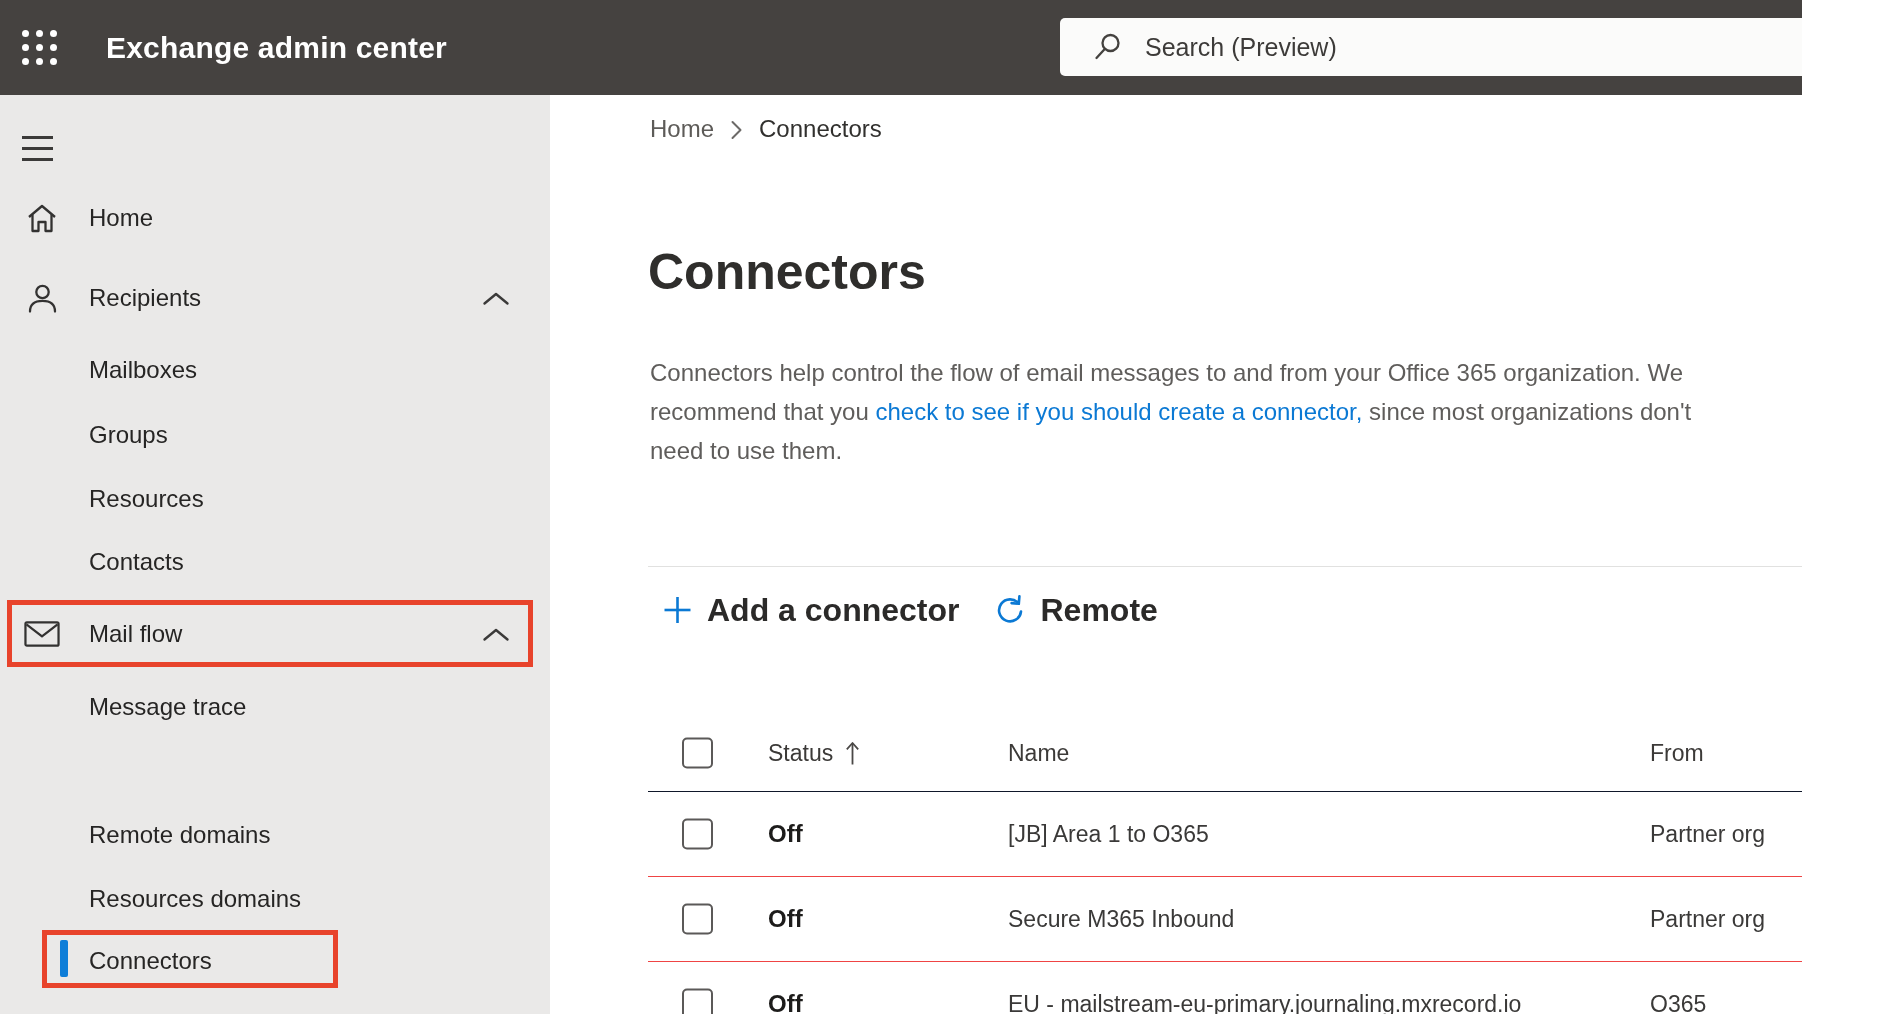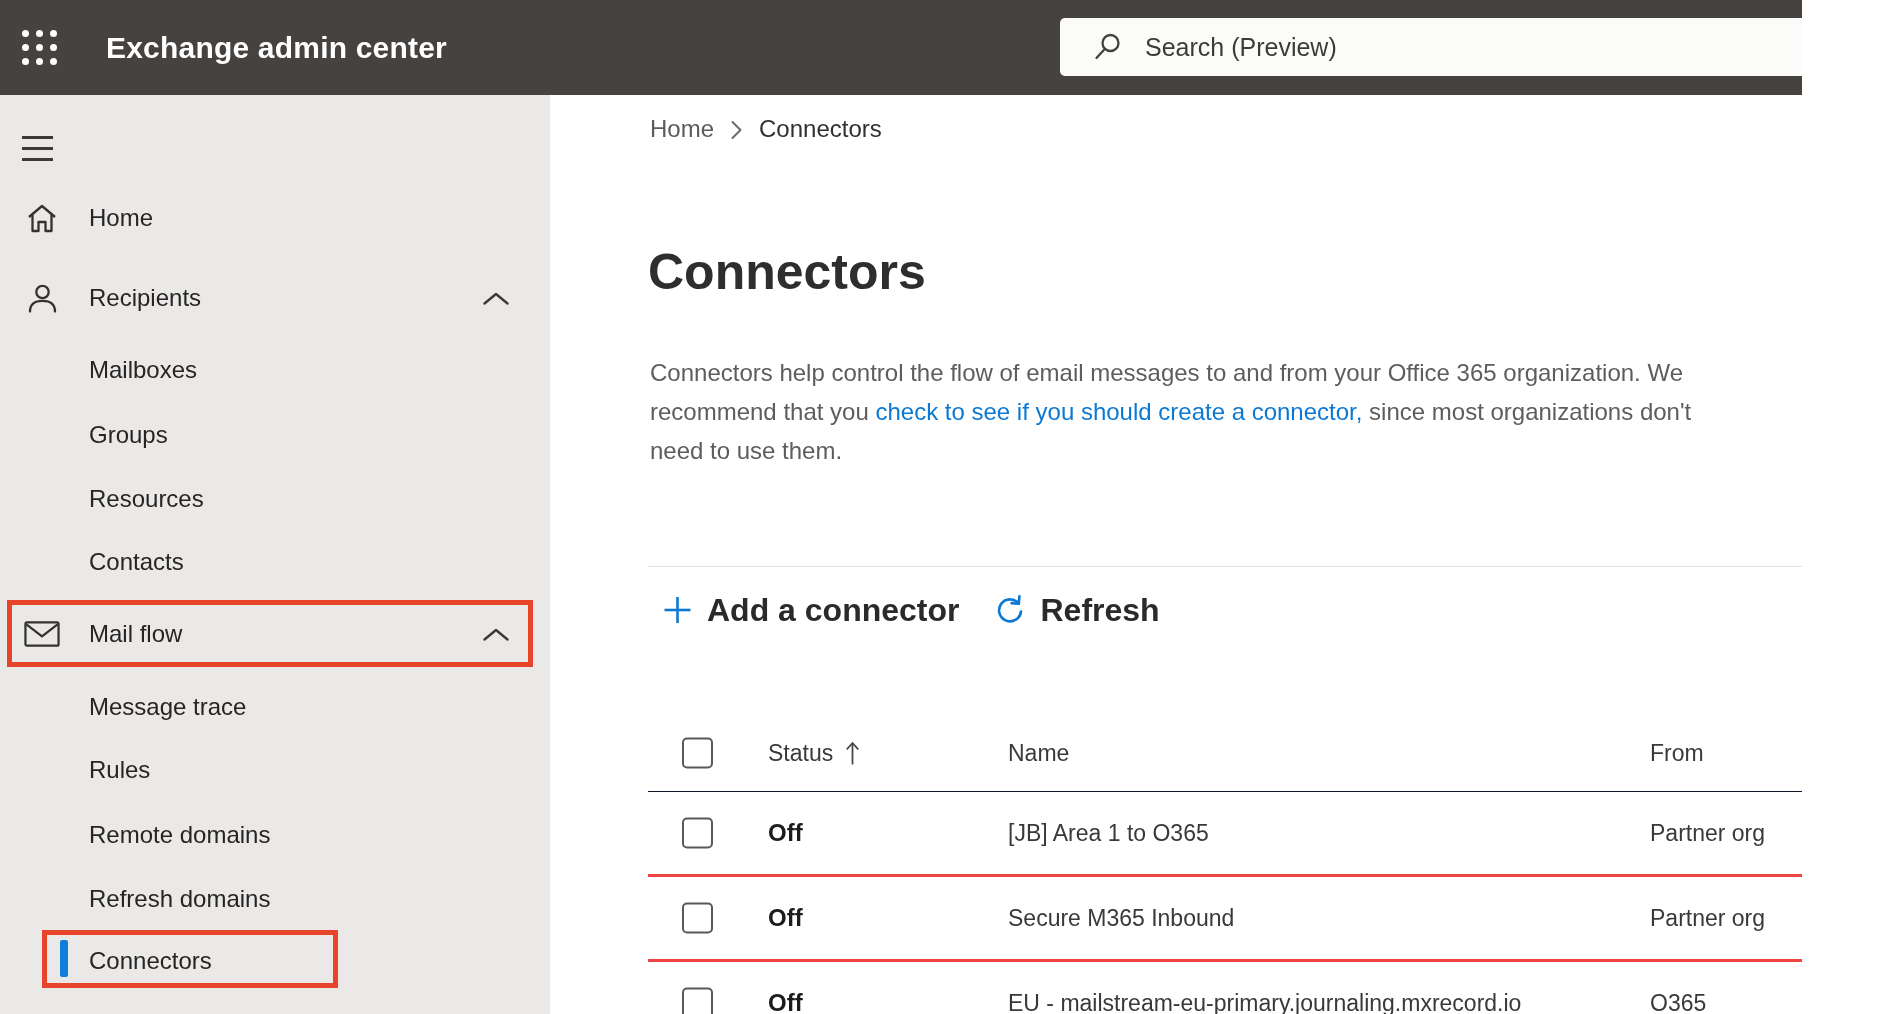--- a/index.html
+++ b/index.html
@@ -61,21 +61,21 @@
   .desc-link { color:#0b79d4; text-decoration:none; cursor:pointer; }
 
   .rule { position:absolute; left:98px; right:20px; top:471px; height:1px; background:#e1e1e0; }
 
   .toolbar { position:absolute; left:112px; top:492px; height:46px; display:flex; align-items:center; }
   .tb-btn { display:flex; align-items:center; background:transparent; border:none; cursor:pointer; font-family:"Liberation Sans", sans-serif; }
   .tb-btn + .tb-btn { margin-left:34px; }
   .tb-label { margin-left:14px; font-size:32px; font-weight:700; color:#2b2a29; white-space:nowrap; }
 
   .tbl-header { position:absolute; left:98px; right:34px; top:620px; height:77px; border-bottom:1px solid #0f172a; }
-  .tbl-row { position:absolute; left:98px; right:18px; height:85px; border-bottom:3px solid #ef4444; cursor:pointer; }
+  .tbl-row { position:absolute; left:98px; right:18px; height:85px; border-bottom:1px solid #ef4444; cursor:pointer; }
   .tr-0 { top:697px; } .tr-1 { top:782px; } .tr-2 { top:867px; }
   .cb { position:absolute; left:34px; top:50%; transform:translateY(-50%); width:31px; height:31px; border:2px solid #5b5958; border-radius:5px; background:#fff; cursor:pointer; }
   .cell, .col { position:absolute; top:50%; transform:translateY(-50%); font-size:23px; color:#3a3938; white-space:nowrap; }
   .c-status { left:120px; } .c-name { left:360px; } .c-from { left:1002px; }
   .col { color:#3c3a38; display:flex; align-items:center; }
   .cell.status { font-weight:700; color:#1d1c1b; font-size:24px; }
   .sort-icon { margin-left:12px; display:flex; }
 
   svg { display:block; }
 </style>
@@ -164,28 +164,25 @@
       <span class="nav-chevron">
         <svg width="28" height="15" viewBox="0 0 28 15">
           <polyline points="2.5,12.5 14,3 25.5,12.5" fill="none" stroke="#3b3a39" stroke-width="2.4" stroke-linecap="round" stroke-linejoin="round"></polyline>
         </svg>
       </span>
     </div>
 
     <div class="nav-item ni-messagetrace">
       <span class="nav-label">Message trace</span>
     </div>
-    <div class="nav-item ni-rules">
-      <span class="nav-label">Rules</span>
-    </div>
     <div class="nav-item ni-remotedomains">
       <span class="nav-label">Remote domains</span>
     </div>
     <div class="nav-item ni-accepteddomains">
-      <span class="nav-label">Refresh domains</span>
+      <span class="nav-label">Resources domains</span>
     </div>
     <div class="nav-item ni-connectors">
       <span class="nav-label">Connectors</span>
     </div>
 
     <span class="active-bar"></span>
     <span class="ann-box ann-mailflow"></span>
     <span class="ann-box ann-connectors"></span>
   </aside>
 
@@ -217,21 +214,21 @@
         </span>
         <span class="tb-label">Add a connector</span>
       </button>
       <button class="tb-btn">
         <span>
           <svg width="33" height="34" viewBox="0 0 33 34">
             <path d="M25.6 10.4 A 11 11 0 1 0 28 18.5" fill="none" stroke="#0b79d4" stroke-width="2.6" stroke-linecap="round"></path>
             <polyline points="26.4,3.4 25.8,10.8 18.6,10.1" fill="none" stroke="#0b79d4" stroke-width="2.6" stroke-linecap="round" stroke-linejoin="round"></polyline>
           </svg>
         </span>
-        <span class="tb-label">Refresh</span>
+        <span class="tb-label">Remote</span>
       </button>
     </div>
 
     <div class="tbl-header">
       <span class="cb"></span>
       <span class="col c-status">
         <span>Status</span>
         <span class="sort-icon">
           <svg width="15" height="27" viewBox="0 0 15 27">
             <line x1="7.5" y1="25" x2="7.5" y2="4" stroke="#4a4846" stroke-width="1.8"></line>

